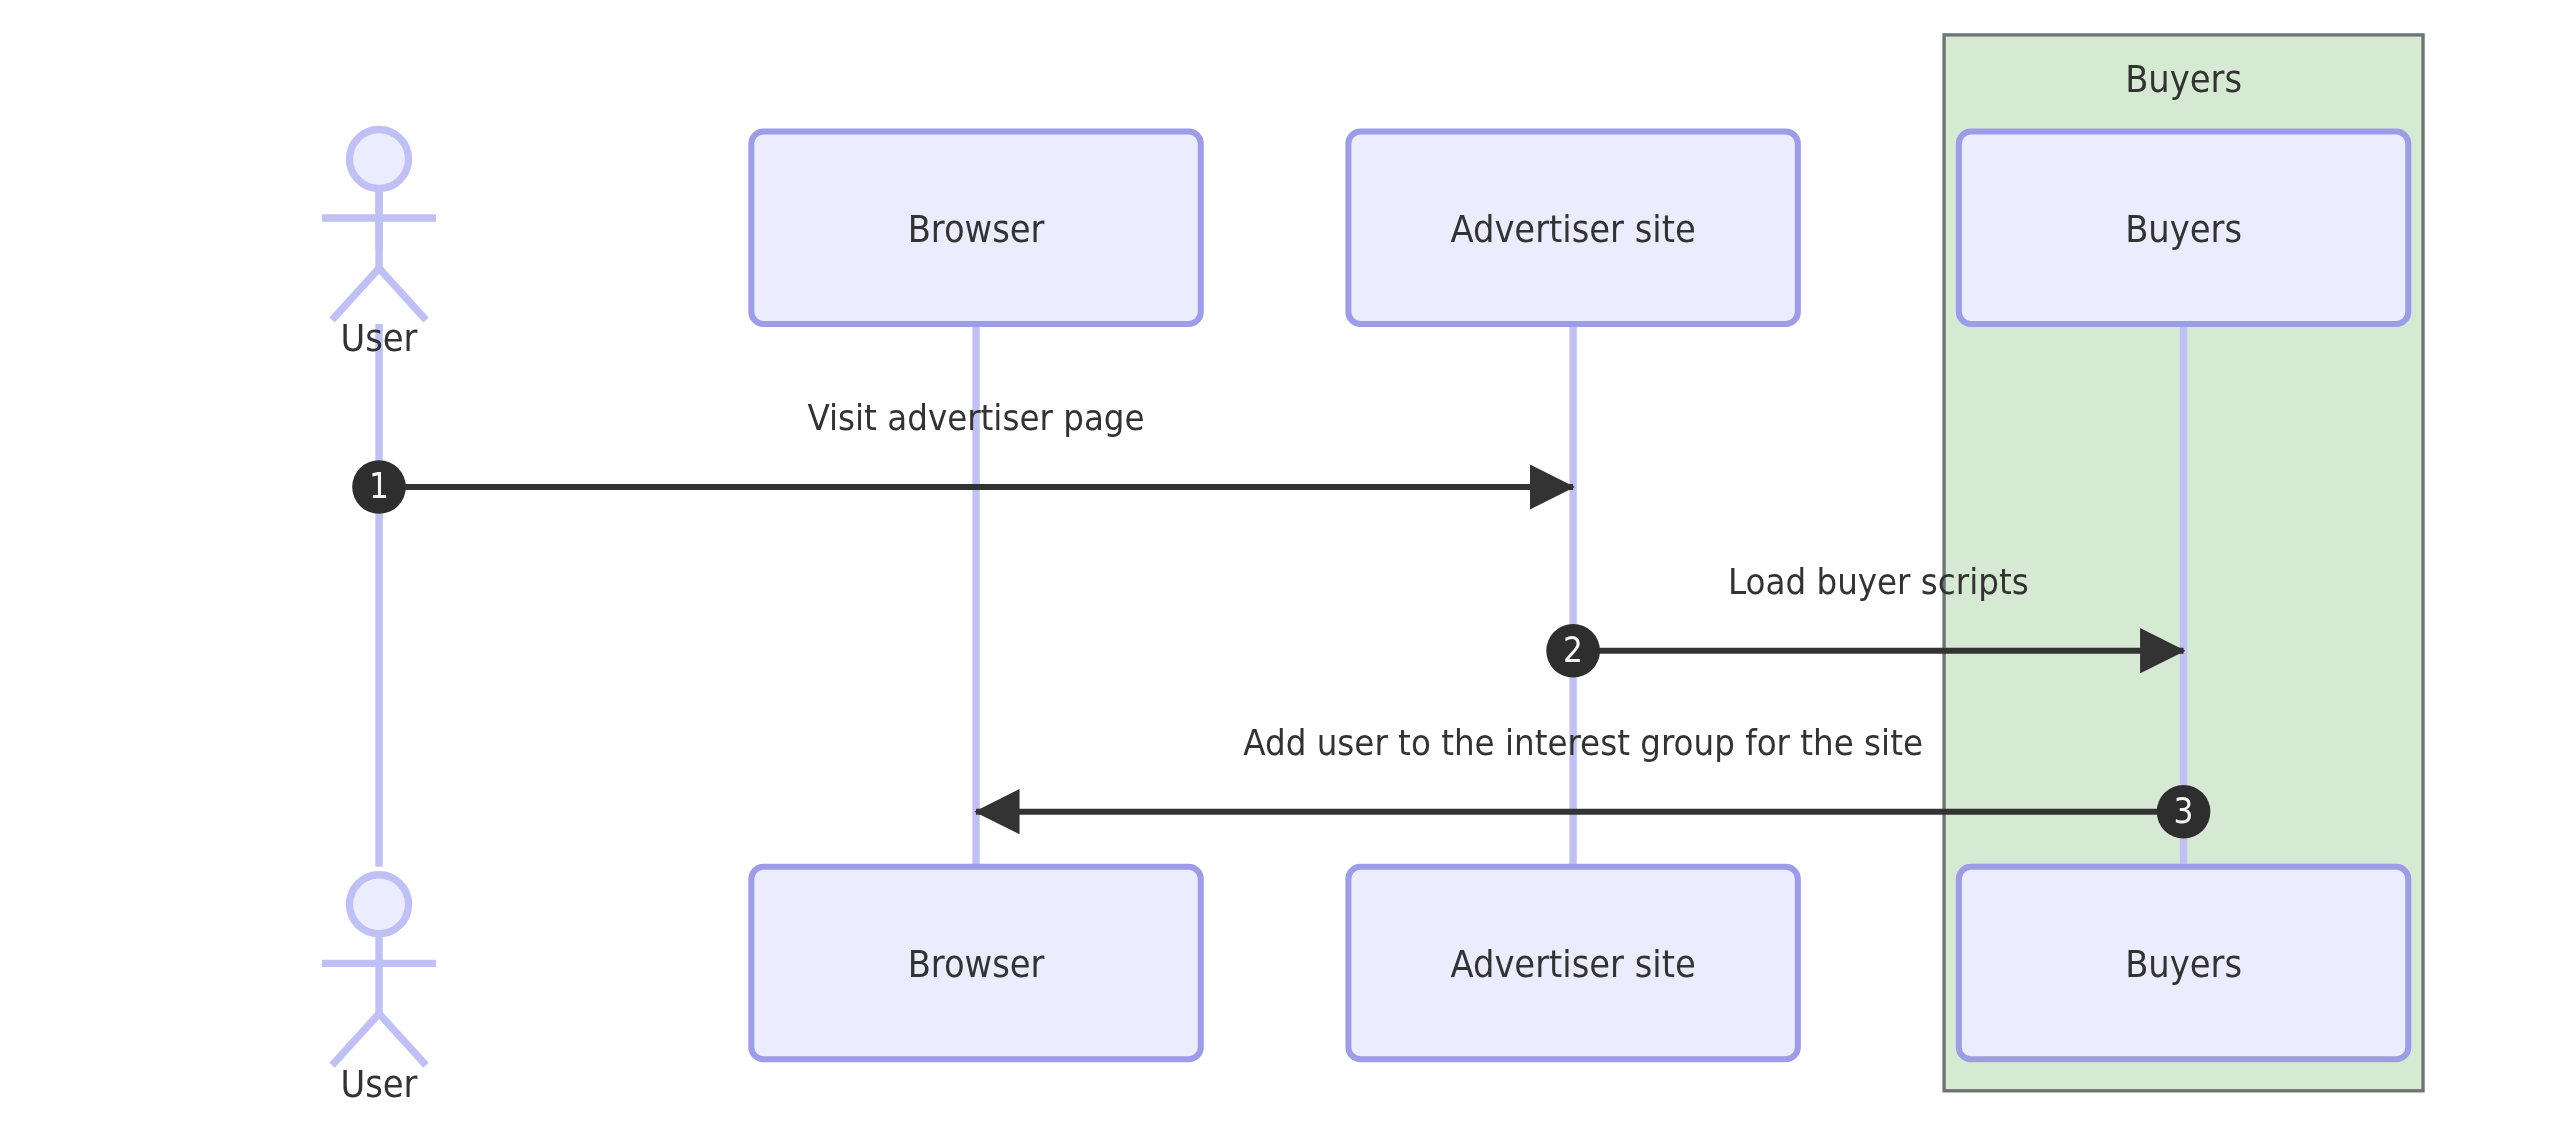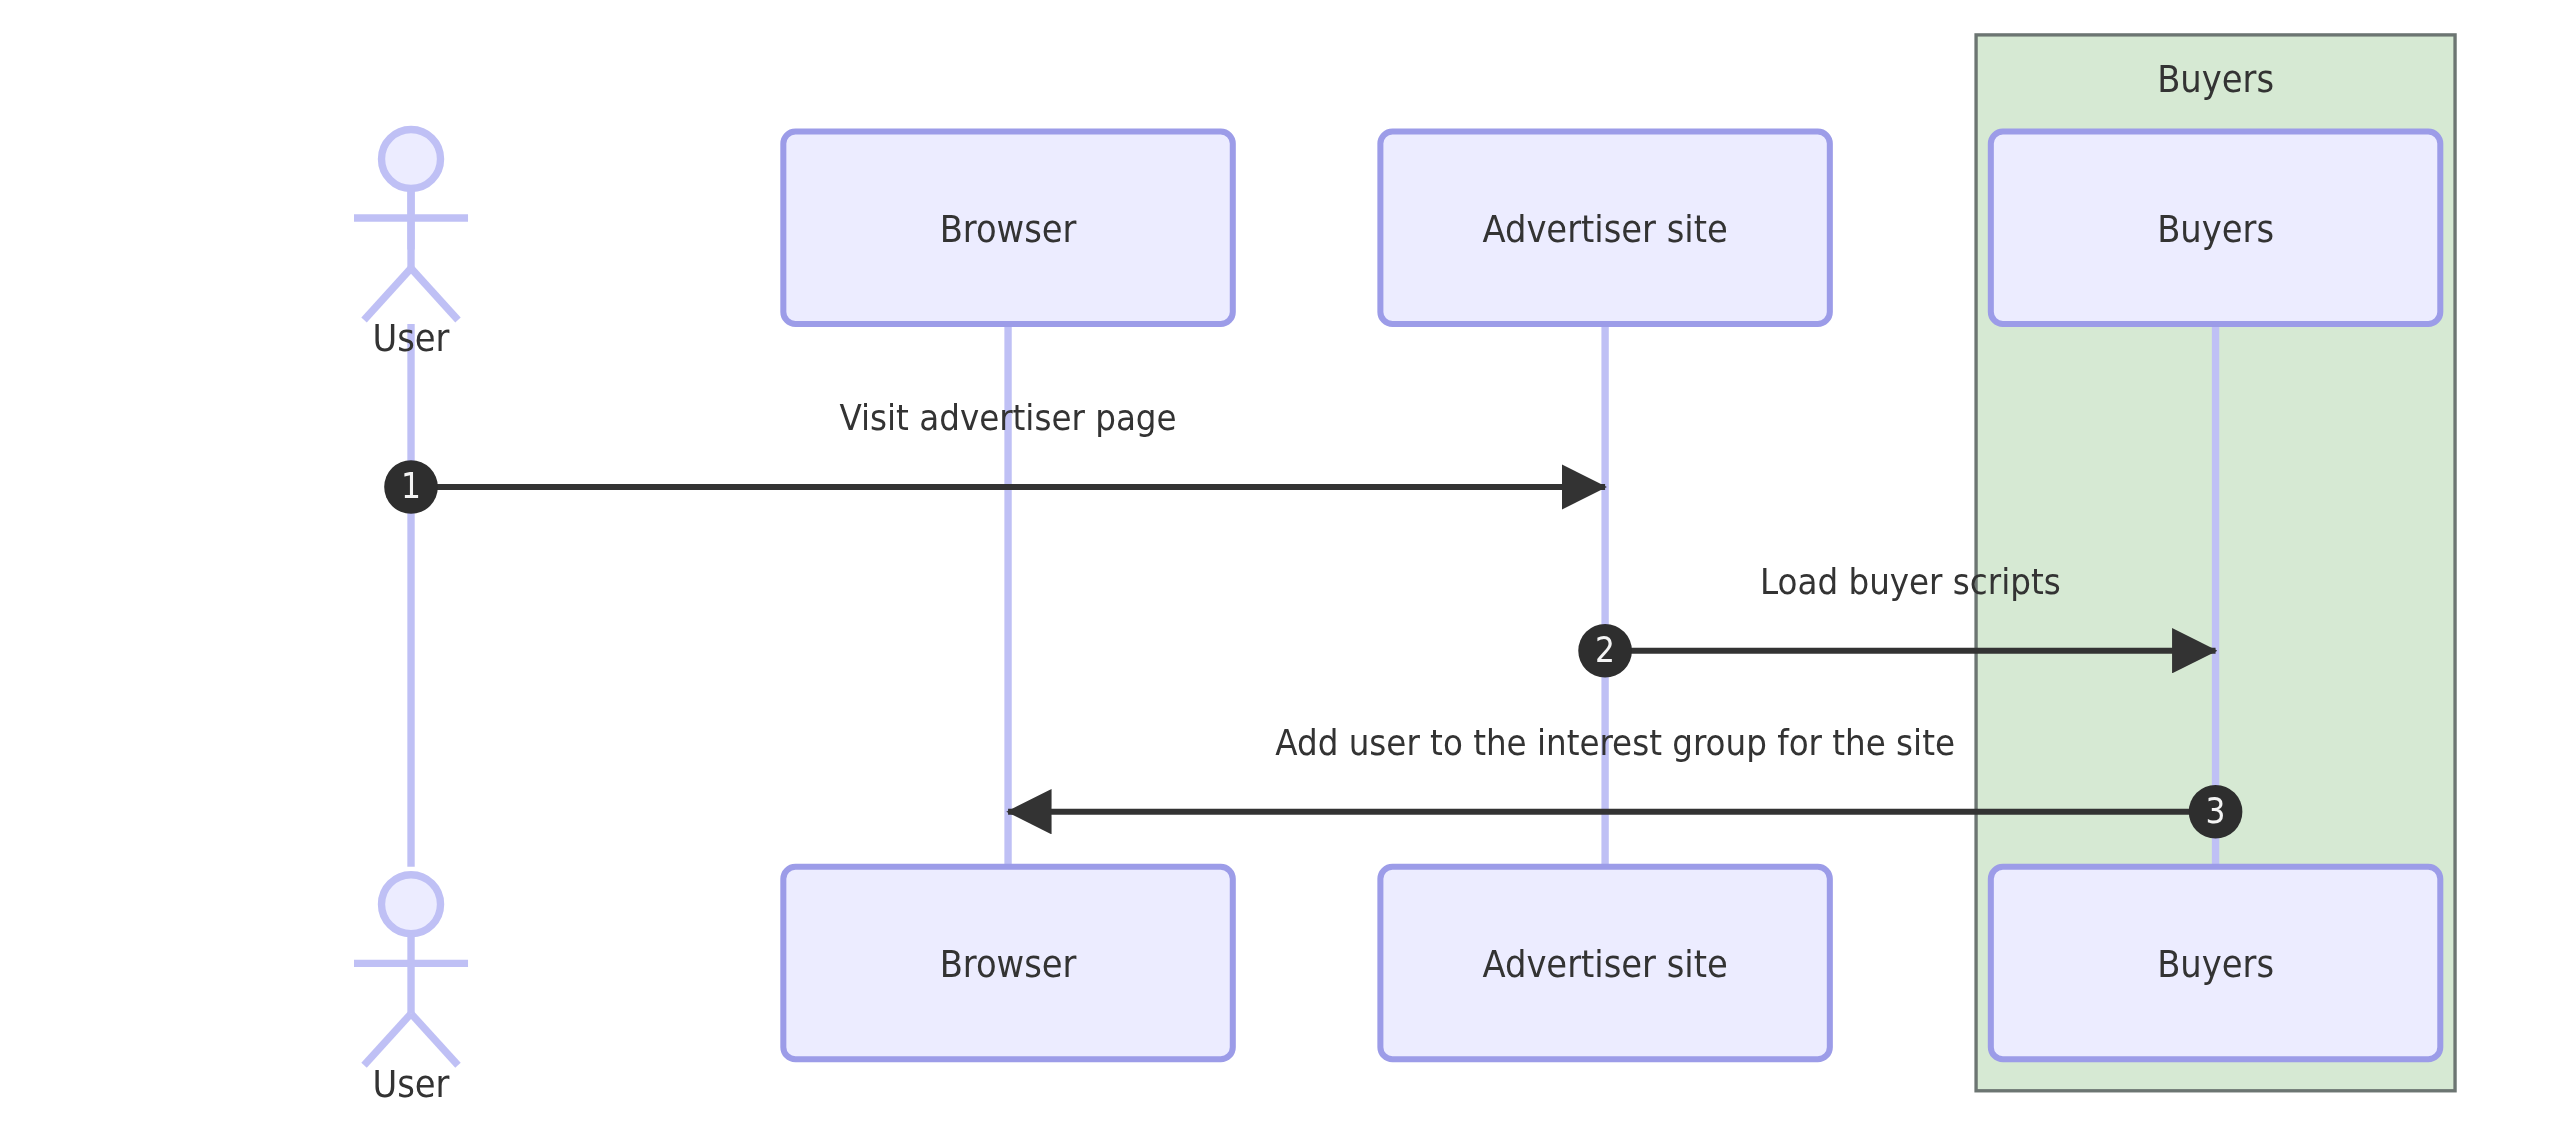--- a/index.html
+++ b/index.html
@@ -2,21 +2,21 @@
 <html style="font-size:10.7px"><head>
 <meta charset="utf-8">
 <style>
   html,body{margin:0;padding:0;}
   body{
     width:2576px;height:1123px;
     background:#ffffff;
     font-family:"DejaVu Sans Condensed","Liberation Sans",sans-serif;
     overflow:hidden;
   }
-  #stage{position:relative;width:2156px;height:1123px;margin-left:32px;}
+  #stage{position:relative;width:2156px;height:1123px;}
   svg#diagram{position:absolute;left:0;top:0;width:2576px;height:1123px;}
   .lbl{
     font-family:"DejaVu Sans Condensed","Liberation Sans",sans-serif;
     fill:#333333;
   }
   .participant-label{font-size:56px;}
   .group-label{font-size:56px;}
   .actor-label{font-size:56px;}
   .message-label{font-size:54px;}
   .seq-num{font-size:52px;fill:#f4f4f4;font-family:"DejaVu Sans Condensed","Liberation Sans",sans-serif;}

